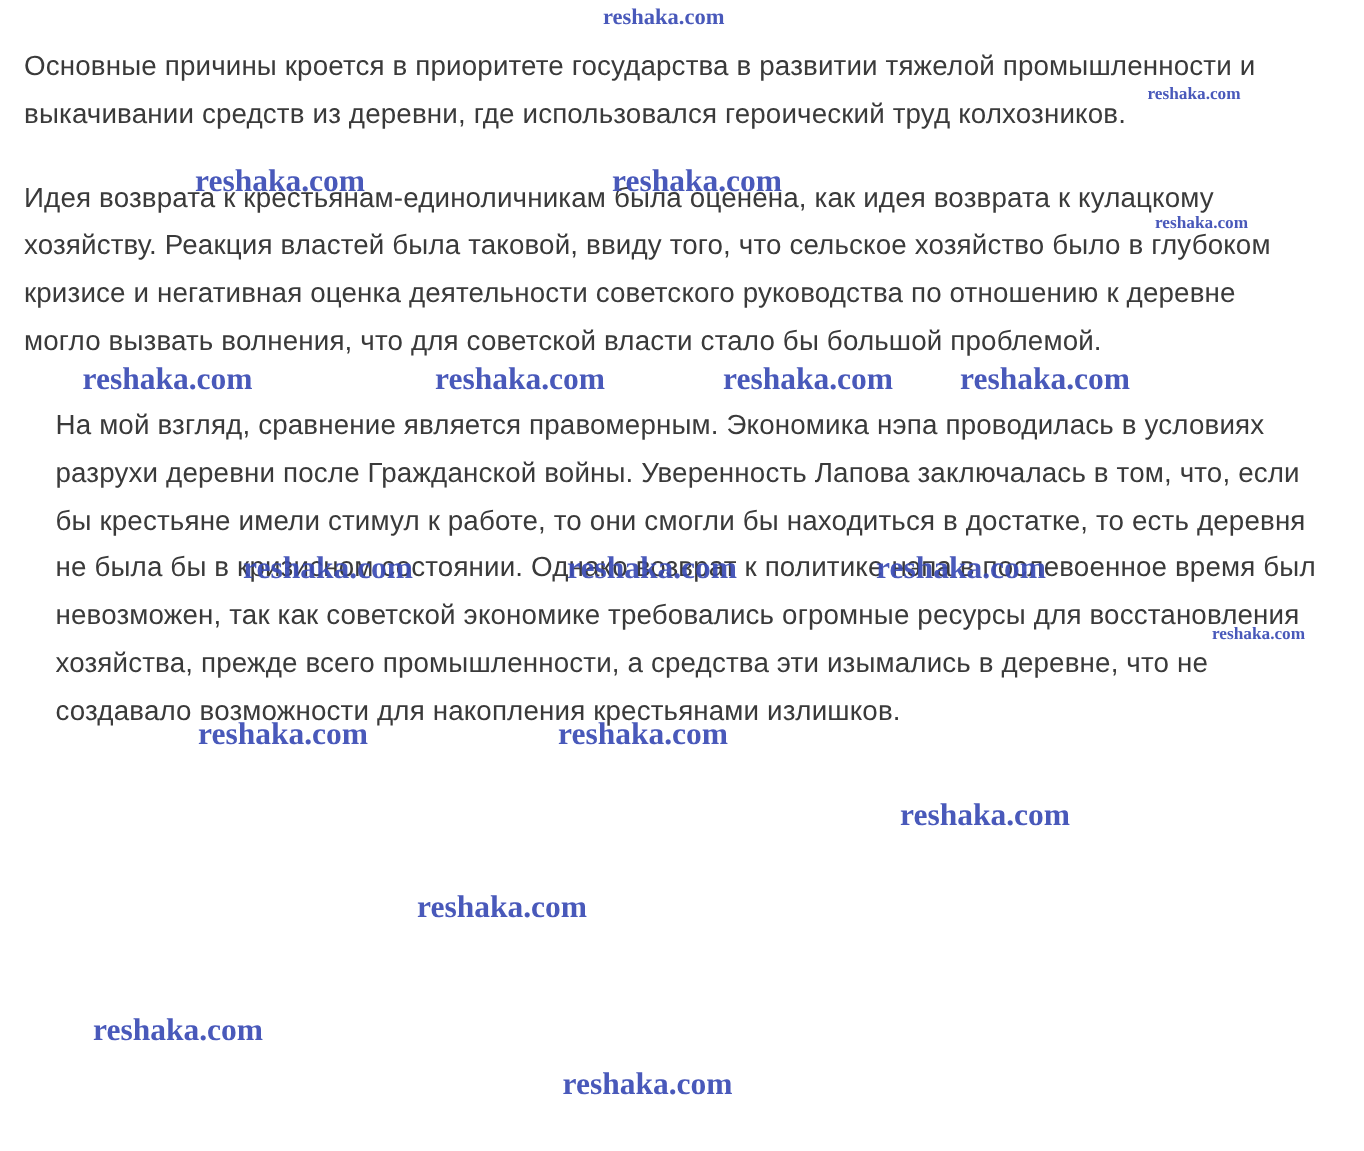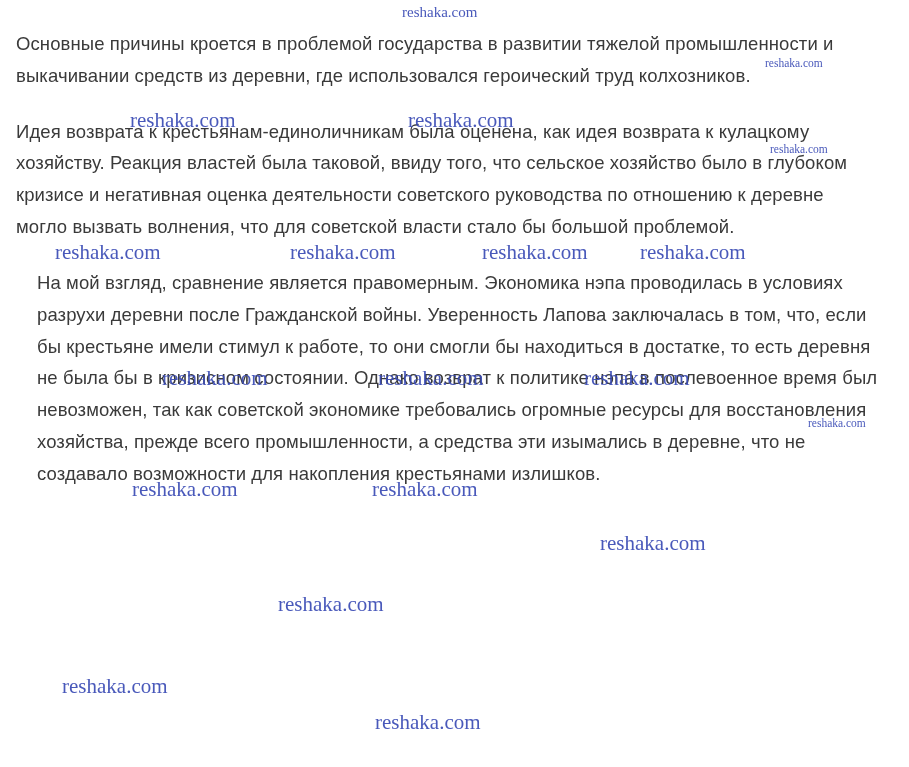--- a/index.html
+++ b/index.html
@@ -43,20 +43,21 @@
   }
   
   .wm-layer {
     position: absolute;
     left: 0;
     top: 0;
     width: 797px;
     height: 767px;
     pointer-events: none;
     z-index: 5;
+    font-weight: bold;
   }
   .wm {
     position: absolute;
     color: #3a4bb5;
     font-family: "Liberation Serif", serif;
     white-space: nowrap;
     opacity: 0.92;
   }
   .wm.big {
     font-size: 21px;
@@ -69,21 +70,21 @@
   .wm.mid {
     font-size: 15px;
     color: #3d4aa5;
   }
 </style>
 </head>
 <body>
 
 <div class="page">
 
-  <p class="para">Основные причины кроется в проблемой государства в развитии тяжелой промышленности и выкачивании средств из деревни, где использовался героический труд колхозников.</p>
+  <p class="para">Основные причины кроется в приоритете государства в развитии тяжелой промышленности и выкачивании средств из деревни, где использовался героический труд колхозников.</p>
   <p class="para">Идея возврата к крестьянам-единоличникам была оценена, как идея возврата к кулацкому хозяйству. Реакция властей была таковой, ввиду того, что сельское хозяйство было в глубоком кризисе и негативная оценка деятельности советского руководства по отношению к деревне могло вызвать волнения, что для советской власти стало бы большой проблемой.</p>
   <p class="para">На мой взгляд, сравнение является правомерным. Экономика нэпа проводилась в условиях разрухи деревни после Гражданской войны. Уверенность Лапова заключалась в том, что, если бы крестьяне имели стимул к работе, то они смогли бы находиться в достатке, то есть деревня не была бы в кризисном состоянии. Однако возврат к политике нэпа в послевоенное время был невозможен, так как советской экономике требовались огромные ресурсы для восстановления хозяйства, прежде всего промышленности, а средства эти изымались в деревне, что не создавало возможности для накопления крестьянами излишков.</p>
 </div>
 
 <div class="wm-layer">
     <span class="wm mid" style="left: 402px; top: 4px; color: rgb(58, 75, 181);">reshaka.com</span>
     <span class="wm small" style="left: 765px; top: 57px; color: rgb(58, 75, 181);">reshaka.com</span>
     <span class="wm big" style="left: 130px; top: 108px; color: rgb(58, 75, 181);">reshaka.com</span>
     <span class="wm big" style="left: 408px; top: 108px; color: rgb(58, 75, 181);">reshaka.com</span>
     <span class="wm small" style="left: 770px; top: 143px; color: rgb(58, 75, 181);">reshaka.com</span>

